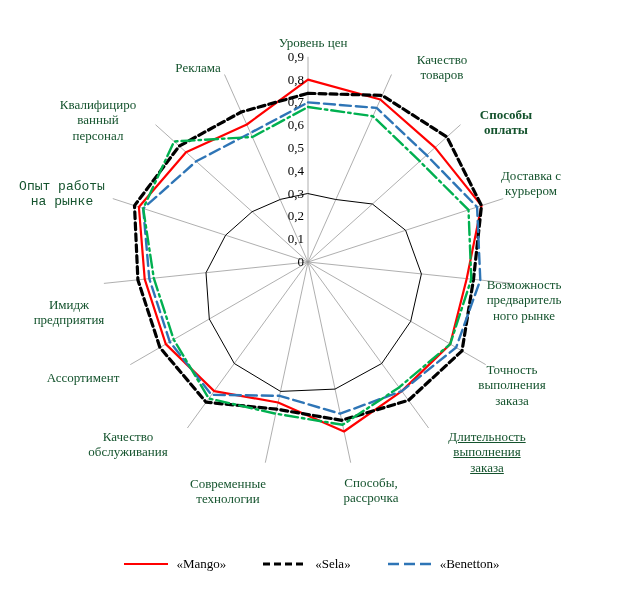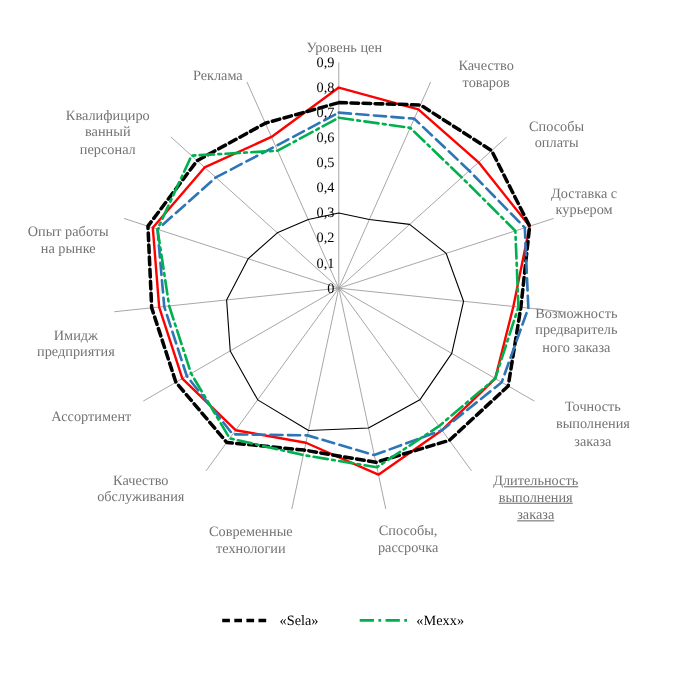--- a/index.html
+++ b/index.html
@@ -5,21 +5,21 @@
   html,body{margin:0;padding:0;background:#ffffff;}
   .page{
     position:relative;width:623px;height:613px;overflow:hidden;
     background:#ffffff;
     font-family:"Liberation Serif","DejaVu Serif",serif;color:#000;
   }
   #chart-svg{position:absolute;left:0;top:0;}
   .axis-label{
     position:absolute;transform:translate(-50%,-50%);
     text-align:center;font-size:13px;line-height:1.18;
-    white-space:pre-line;color:#737373;
+    white-space:pre-line;color:#14532d;
   }
   .tick{font-size:13px;fill:#000;font-family:"Liberation Serif","DejaVu Serif",serif;}
   .legend{
     position:absolute;left:0;top:556px;width:100%;
     display:flex;justify-content:center;align-items:center;gap:36px;
   }
   .legend-item{display:flex;align-items:center;gap:7px;font-size:13px;}
 </style>
 </head>
 <body>
@@ -54,56 +54,62 @@
       <text x="304" y="152.0" text-anchor="end" class="tick">0,5</text>
       <text x="304" y="129.2" text-anchor="end" class="tick">0,6</text>
       <text x="304" y="106.4" text-anchor="end" class="tick">0,7</text>
       <text x="304" y="83.6" text-anchor="end" class="tick">0,8</text>
       <text x="304" y="60.8" text-anchor="end" class="tick">0,9</text>
     </svg>
   <div id="labels">
       <div class="axis-label" style="left: 313px; top: 43px;">Уровень цен</div>
       <div class="axis-label" style="left: 442px; top: 67px;">Качество
 товаров</div>
-      <div class="axis-label" style="left: 506px; top: 122px;">Способы
+      <div class="axis-label" style="left: 506px; top: 122px; font-weight: bold;">Способы
 оплаты</div>
       <div class="axis-label" style="left: 531px; top: 183px;">Доставка с
 курьером</div>
       <div class="axis-label" style="left: 524px; top: 300px;">Возможность
 предваритель
-ного заказа</div>
-      <div class="axis-label" style="left: 512px; top: 385px; margin-left: 27px;">Точность
+ного рынке</div>
+      <div class="axis-label" style="left: 512px; top: 385px;">Точность
 выполнения
 заказа</div>
       <div class="axis-label" style="left: 487px; top: 452px; text-decoration: underline;">Длительность
 выполнения
 заказа</div>
       <div class="axis-label" style="left: 371px; top: 490px;">Способы,
 рассрочка</div>
       <div class="axis-label" style="left: 228px; top: 491px;">Современные
 технологии</div>
       <div class="axis-label" style="left: 128px; top: 444px;">Качество
 обслуживания</div>
       <div class="axis-label" style="left: 83px; top: 378px;">Ассортимент</div>
       <div class="axis-label" style="left: 69px; top: 296px; margin-top: 16px;">Имидж
 предприятия</div>
-      <div class="axis-label" style="left: 62px; top: 218px;">Опыт работы
+      <div class="axis-label" style="left: 62px; top: 194px; font-family: Liberation Mono, monospace;">Опыт работы
 на рынке</div>
       <div class="axis-label" style="left: 98px; top: 120px;">Квалифициро
 ванный
 персонал</div>
       <div class="axis-label" style="left: 198px; top: 68px; font-family: Liberation Serif, serif;">Реклама</div>
     </div>
   <div id="legend" class="legend">
       <div class="legend-item">
         <svg width="46" height="12">
+          <line x1="1" y1="6" x2="45" y2="6" stroke="#FF0000" stroke-width="2.2"></line>
+        </svg>
+        <span>«Mango»</span>
+      </div>
+      <div class="legend-item">
+        <svg width="46" height="12">
           <line x1="1" y1="6" x2="45" y2="6" stroke="#000000" stroke-width="3.2" stroke-dasharray="7 4"></line>
         </svg>
         <span>«Sela»</span>
       </div>
       <div class="legend-item">
         <svg width="46" height="12">
-          <line x1="1" y1="6" x2="45" y2="6" stroke="#00B050" stroke-width="2.4" stroke-dasharray="13 4 2.5 4"></line>
+          <line x1="1" y1="6" x2="45" y2="6" stroke="#2E75B6" stroke-width="2.4" stroke-dasharray="11 5"></line>
         </svg>
-        <span>«Mexx»</span>
+        <span>«Benetton»</span>
       </div>
     </div>
 </div>
 
 </body></html>

